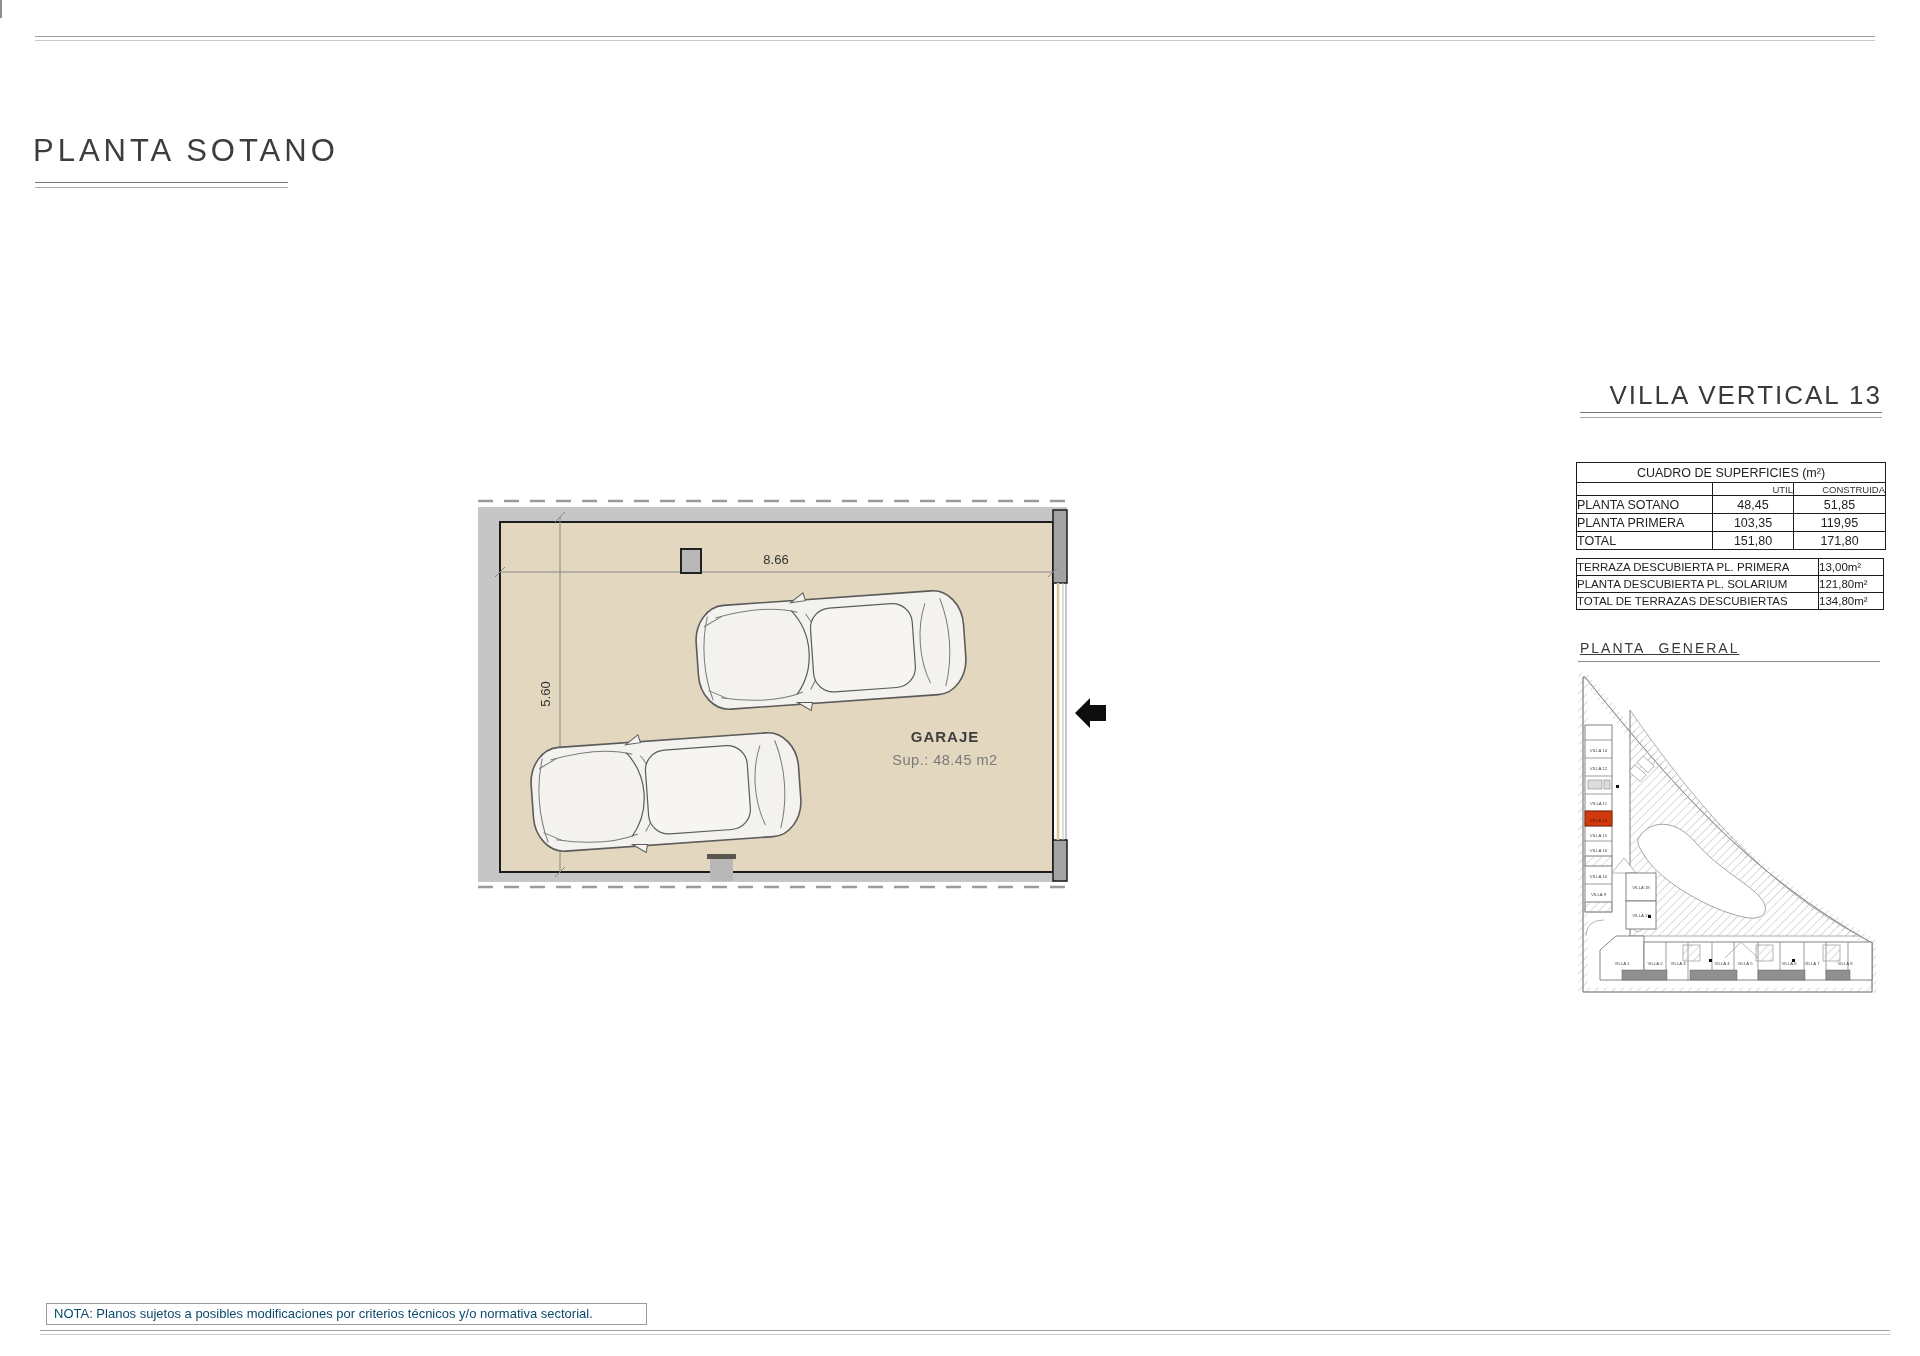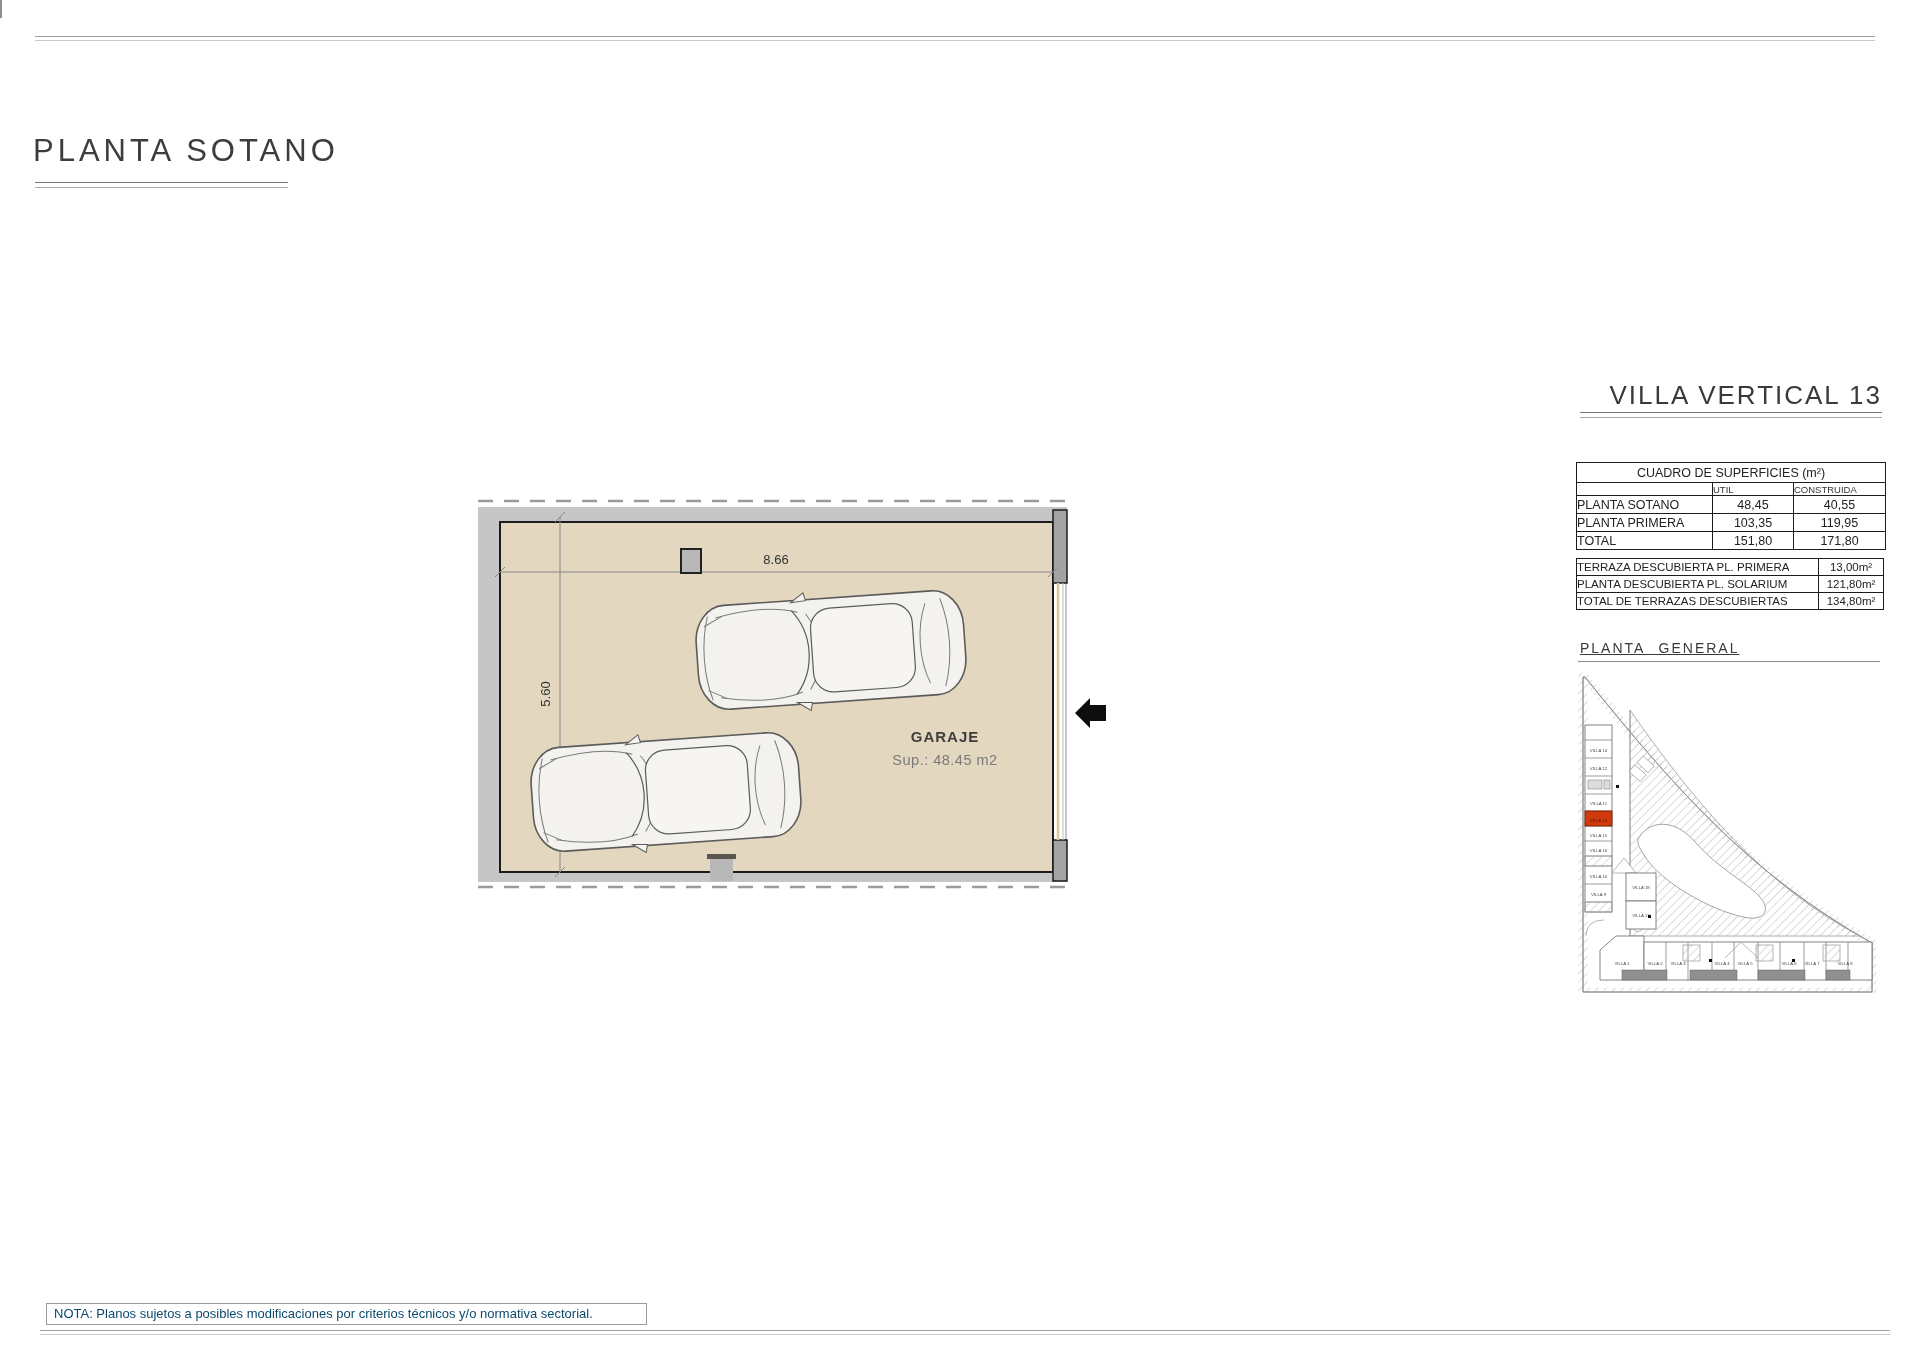--- a/index.html
+++ b/index.html
@@ -18,30 +18,30 @@
   }
   .title-underline{height:4px;border-top:1px solid #787878;border-bottom:1px solid #a8a8a8;}
   .villa-title{
     left:1580px;top:380px;width:302px;text-align:right;font-size:26px;
     letter-spacing:2px;color:#3a3a3a;white-space:nowrap;
   }
   
   table.surf{left:1576px;top:462px;width:309px;border-collapse:collapse;table-layout:fixed;}
   table.surf td{border:1px solid #1c1c1c;padding:0;overflow:hidden;white-space:nowrap;}
   td.surf-cap{height:19px;text-align:center;font-size:12.5px;color:#222;}
-  tr.surf-head td{height:12px;text-align:left;font-size:9.5px;color:#333;}
+  tr.surf-head td{height:12px;text-align:right;font-size:9.5px;color:#333;}
   tr.surf-row td{height:17px;font-size:12.5px;color:#222;}
   td.lbl{text-align:left;padding-left:5px;}
   td.val{text-align:center;}
   
   table.terr{left:1576px;top:558px;width:307px;border-collapse:collapse;table-layout:fixed;}
   table.terr td{border:1px solid #1c1c1c;height:16px;font-size:11.5px;color:#222;
     padding:0;overflow:hidden;white-space:nowrap;}
   td.terr-lbl{text-align:left;padding-left:3px;}
-  td.terr-val{text-align:center;padding-right:2px;}
+  td.terr-val{text-align:left;padding-right:2px;}
   
   .pg-title{left:1580px;top:640px;font-size:14px;letter-spacing:2px;word-spacing:8px;color:#3a3a3a;white-space:nowrap;text-decoration:underline;}
   .pg-underline{left:1578px;top:661px;width:302px;height:0;border-top:1px solid #8a8a8a;}
   
   .note-box{
     left:46px;top:1303px;width:592px;height:20px;border:1px solid #9a9a9a;
     font-size:13px;color:#0c4a6e;line-height:20px;padding-left:7px;white-space:nowrap;
   }
   svg text{font-family:"Liberation Sans", sans-serif;}
 </style>
@@ -130,21 +130,21 @@
         <td colspan="3" class="surf-cap">CUADRO DE SUPERFICIES (m²)</td>
       </tr>
   <tr class="surf-head">
     <td></td>
     <td>UTIL</td>
     <td>CONSTRUIDA</td>
   </tr>
   <tr class="surf-row">
     <td class="lbl">PLANTA SOTANO</td>
     <td class="val">48,45</td>
-    <td class="val">40,55</td>
+    <td class="val">51,85</td>
   </tr>
   <tr class="surf-row">
     <td class="lbl">PLANTA PRIMERA</td>
     <td class="val">103,35</td>
     <td class="val">119,95</td>
   </tr>
   <tr class="surf-row">
     <td class="lbl">TOTAL</td>
     <td class="val">151,80</td>
     <td class="val">171,80</td>

